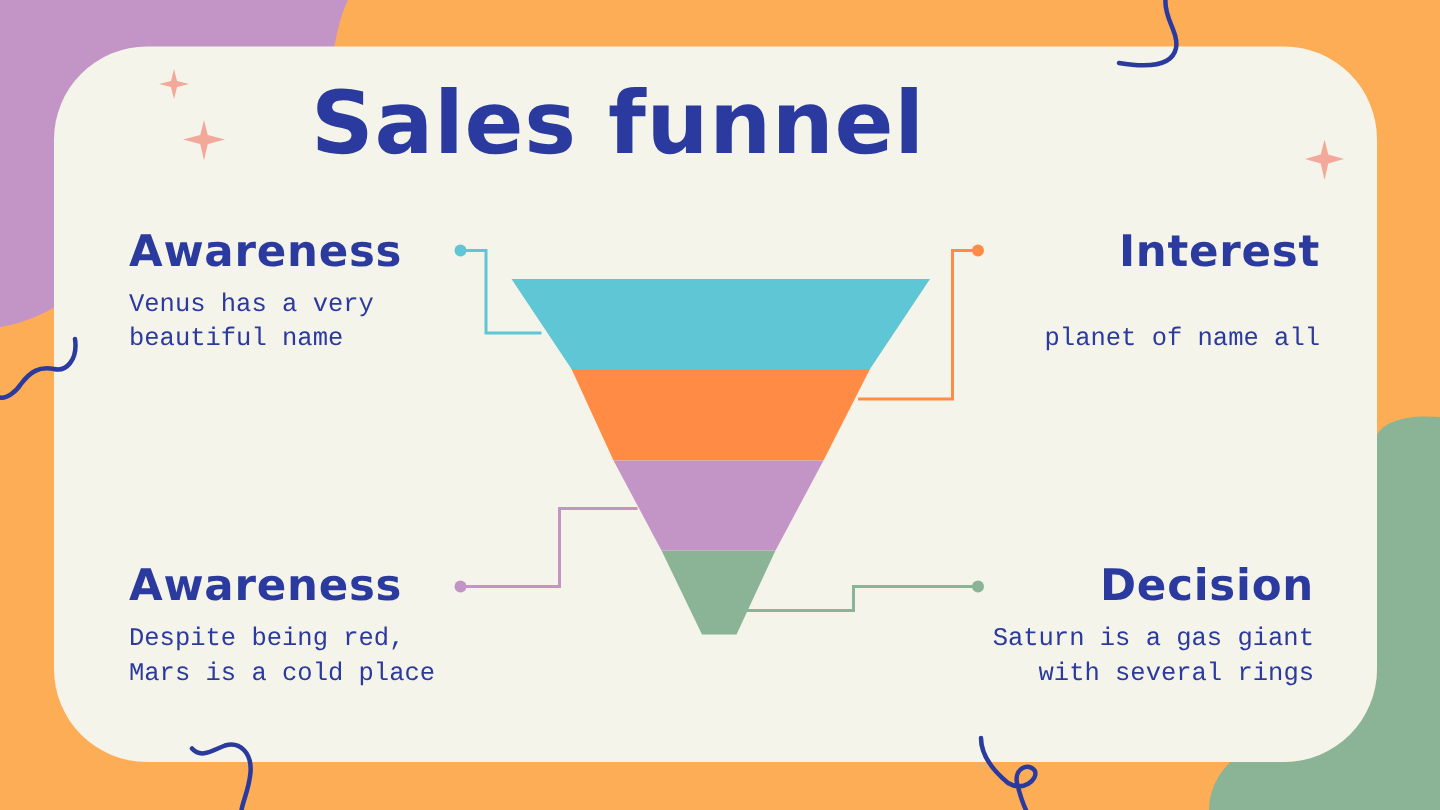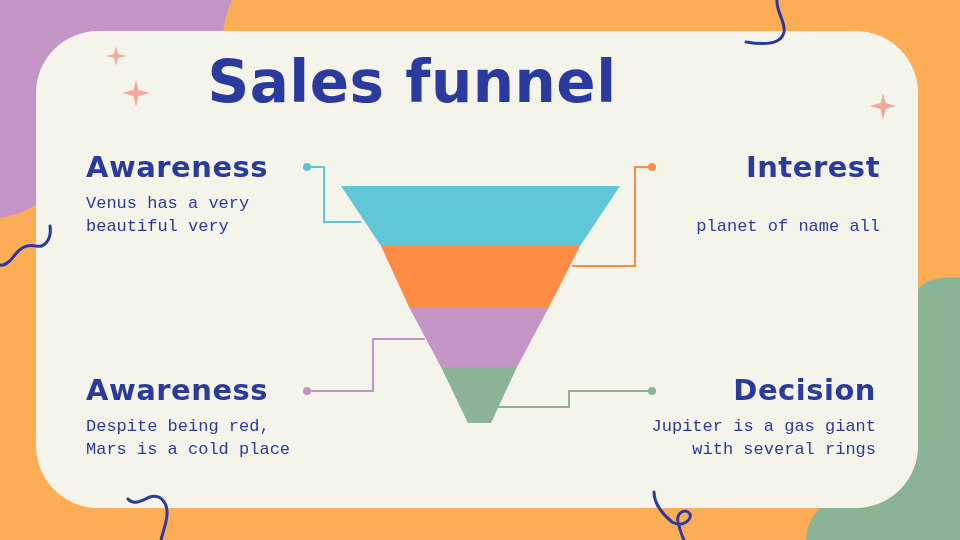--- a/index.html
+++ b/index.html
@@ -81,21 +81,21 @@
   <path fill="none" stroke="#2B3A9E" stroke-width="3" stroke-linecap="round" d="M128,499 C134,506 142,500 150,497 C160,494 168,502 167,515 C166,526 162,534 161,540"></path>
   <path fill="none" stroke="#2B3A9E" stroke-width="3" stroke-linecap="round" d="M654,492 C654,502 660,512 672,522 C682,528 692,520 690,514 C686,508 676,512 678,522 C680,530 682,536 684,540"></path>
 </svg>
 
 <h1 class="title">Sales funnel</h1>
 
 <div class="block left" id="b-awareness">
   <h2>Awareness</h2>
   <p>
     <span>Venus has a very</span><br>
-    <span>beautiful very</span>
+    <span>beautiful name</span>
   </p>
 </div>
 
 <div class="block right" id="b-interest">
   <h2>Interest</h2>
   <p>
     <br>
     <span>planet of name all</span>
   </p>
 </div>
@@ -104,16 +104,16 @@
   <h2>Awareness</h2>
   <p>
     <span>Despite being red,</span><br>
     <span>Mars is a cold place</span>
   </p>
 </div>
 
 <div class="block right" id="b-purchase">
   <h2>Decision</h2>
   <p>
-    <span>Jupiter is a gas giant</span><br>
+    <span>Saturn is a gas giant</span><br>
     <span>with several rings</span>
   </p>
 </div>
 
 </body></html>

